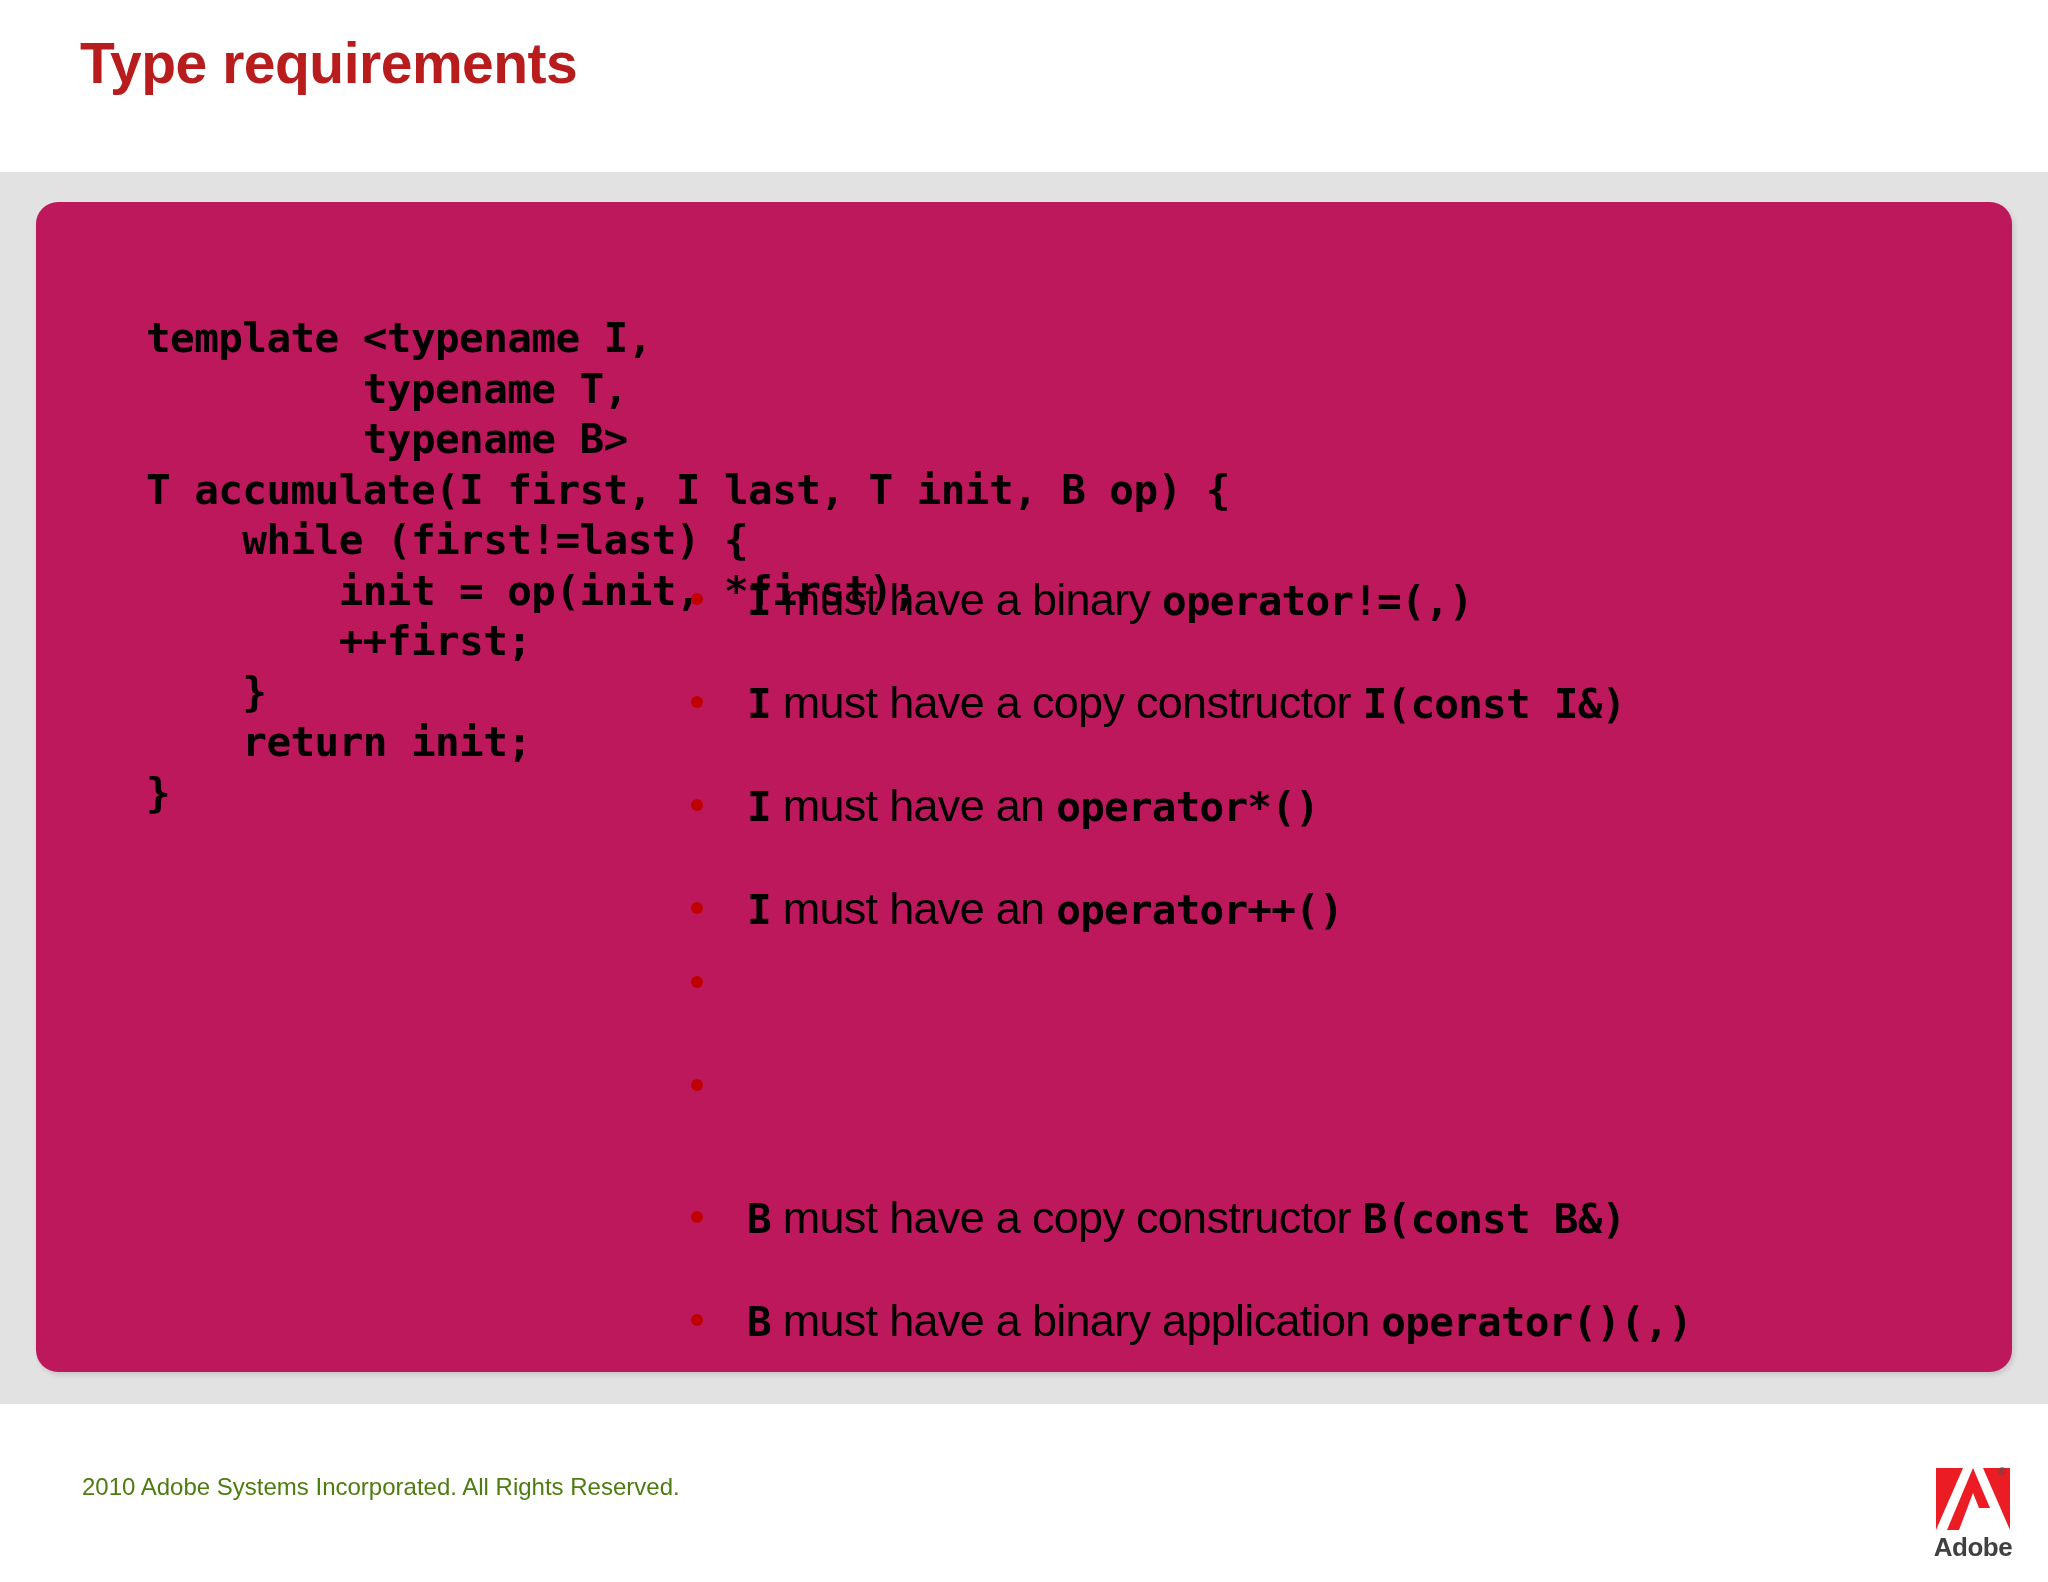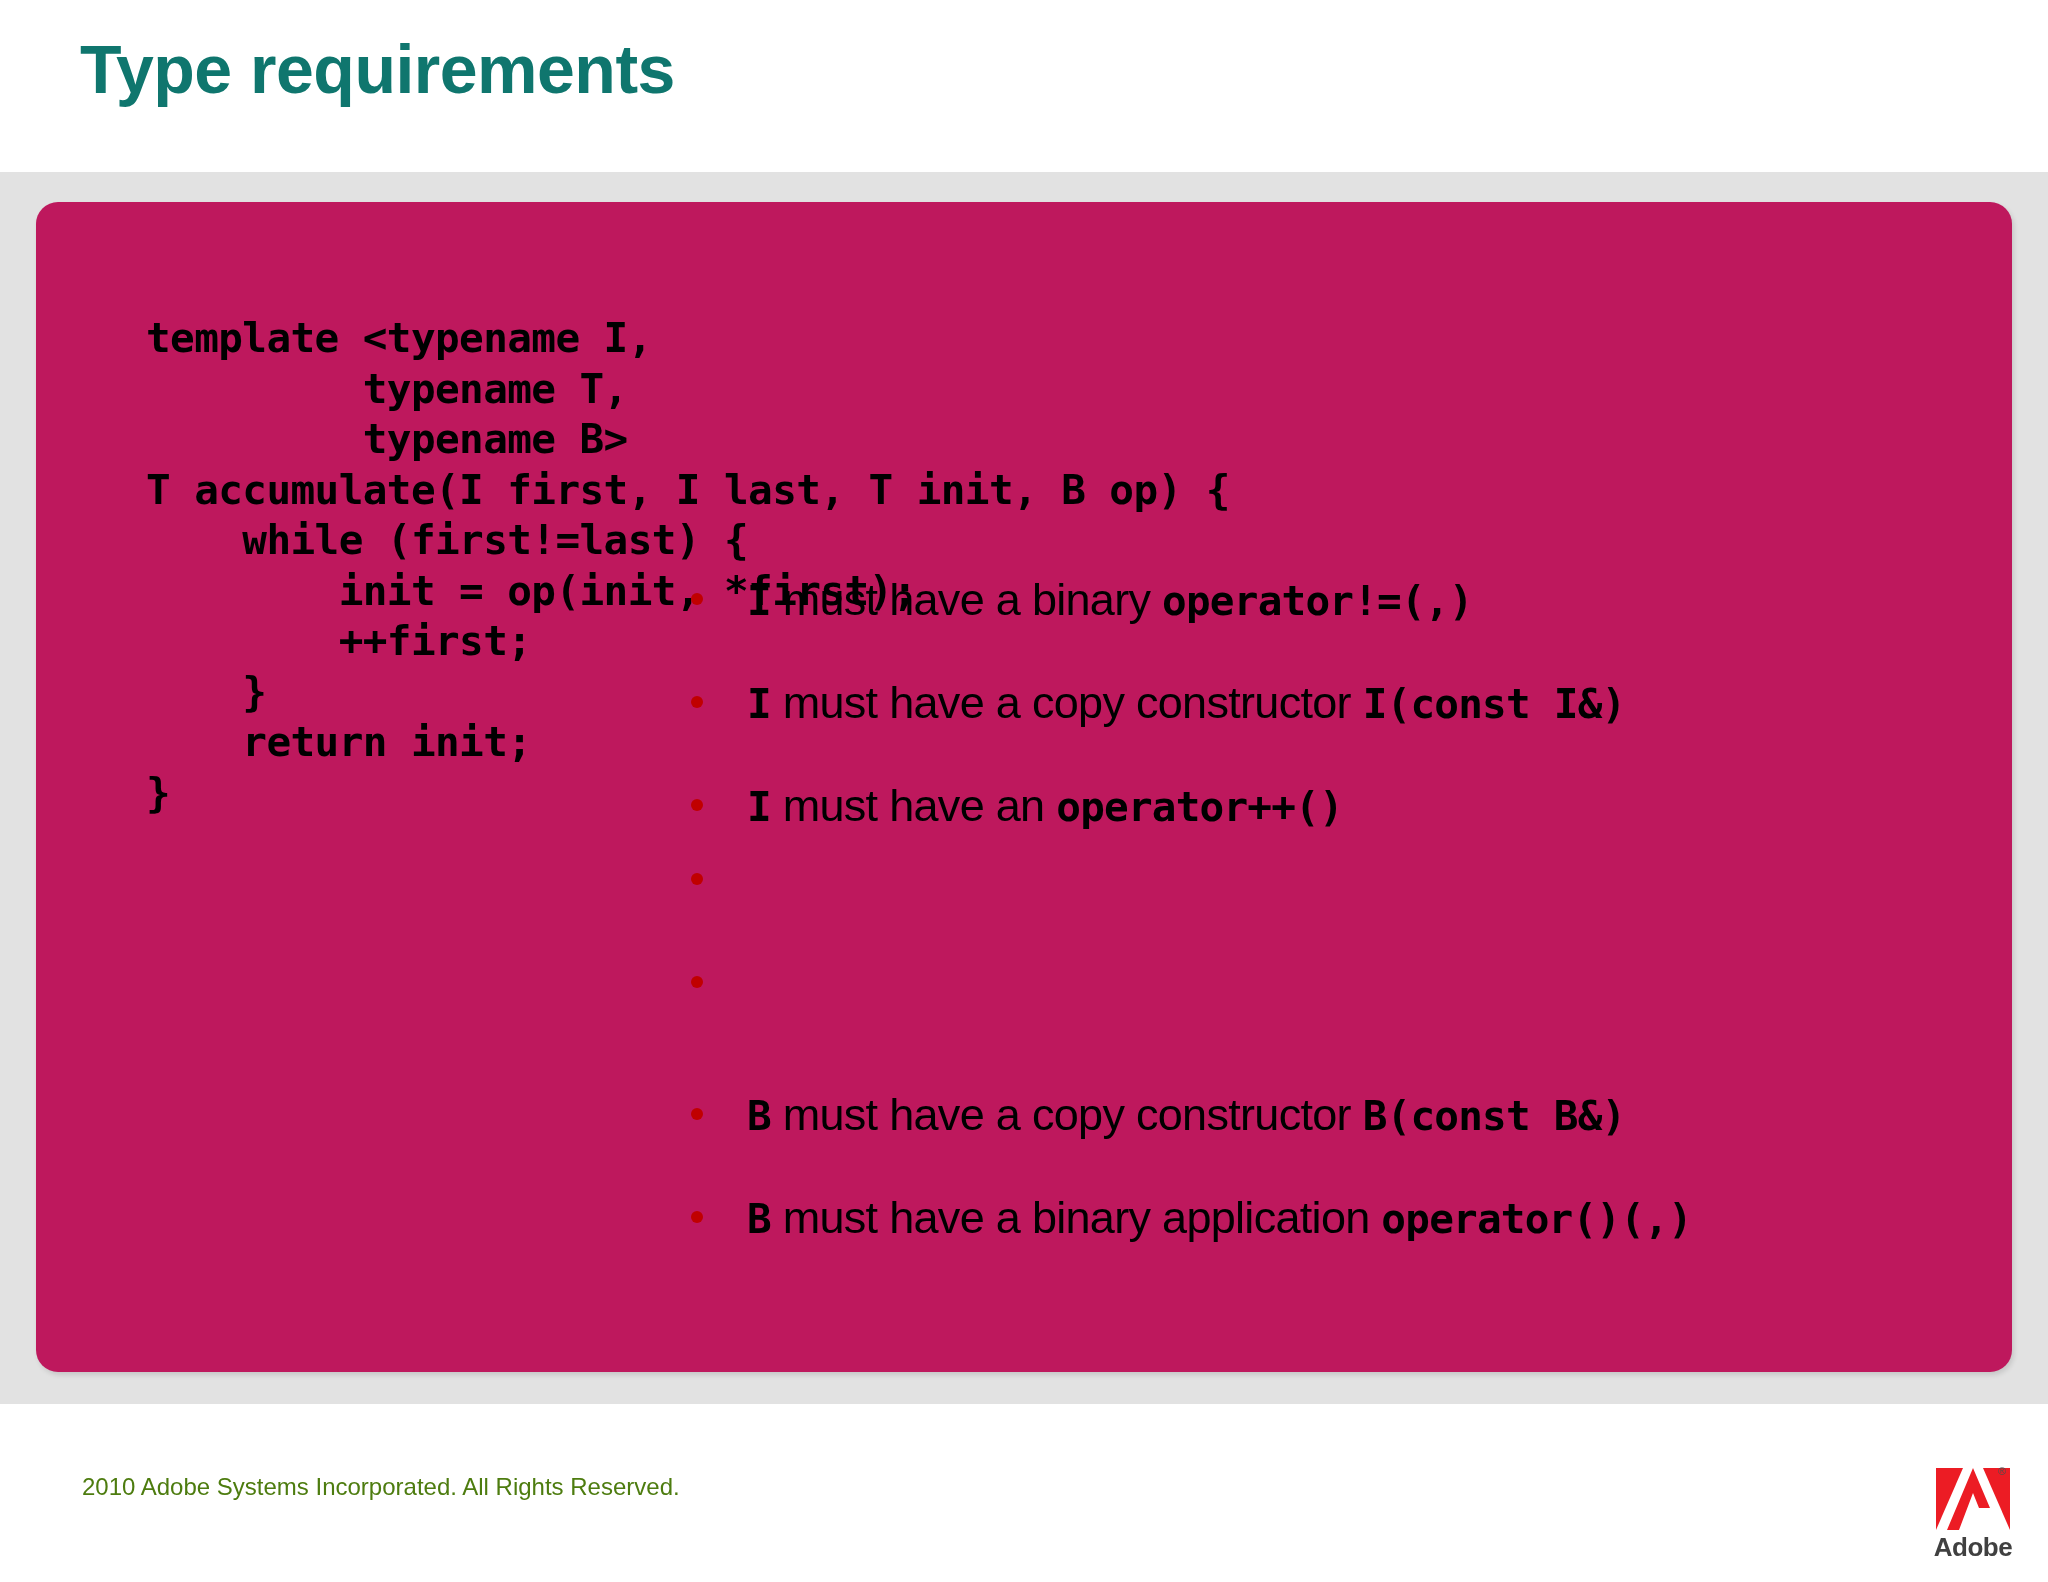--- a/index.html
+++ b/index.html
@@ -13,23 +13,23 @@
     font-family: "Liberation Sans", sans-serif;
     overflow: hidden;
     position: relative;
   }
 
   
   .slide-title {
     position: absolute;
     left: 80px;
     top: 30px;
-    font-size: 68px;
-    font-weight: bold;
-    color: #0f766e;
+    font-size: 57px;
+    font-weight: bold;
+    color: #b91c1c;
     letter-spacing: -0.5px;
     white-space: nowrap;
   }
 
   
   .content-band {
     position: absolute;
     left: 0;
     top: 172px;
     width: 2048px;
@@ -165,20 +165,24 @@
 }</pre>
 
   <div class="bullet-list">
     <div class="bullet-row">
       <span class="bullet-dot"></span>
       <span class="bullet-text"><span class="mono-lead">I</span><span> must have a binary </span><span class="mono">operator!=(,)</span></span>
     </div>
     <div class="bullet-row">
       <span class="bullet-dot"></span>
       <span class="bullet-text"><span class="mono-lead">I</span><span> must have a copy constructor </span><span class="mono">I(const I&amp;)</span></span>
+    </div>
+    <div class="bullet-row">
+      <span class="bullet-dot"></span>
+      <span class="bullet-text"><span class="mono-lead">I</span><span> must have an </span><span class="mono">operator*()</span></span>
     </div>
     <div class="bullet-row">
       <span class="bullet-dot"></span>
       <span class="bullet-text"><span class="mono-lead">I</span><span> must have an </span><span class="mono">operator++()</span></span>
     </div>
     <div class="bullet-row">
       <span class="bullet-dot"></span>
     </div>
     <div class="bullet-row">
       <span class="bullet-dot"></span>

